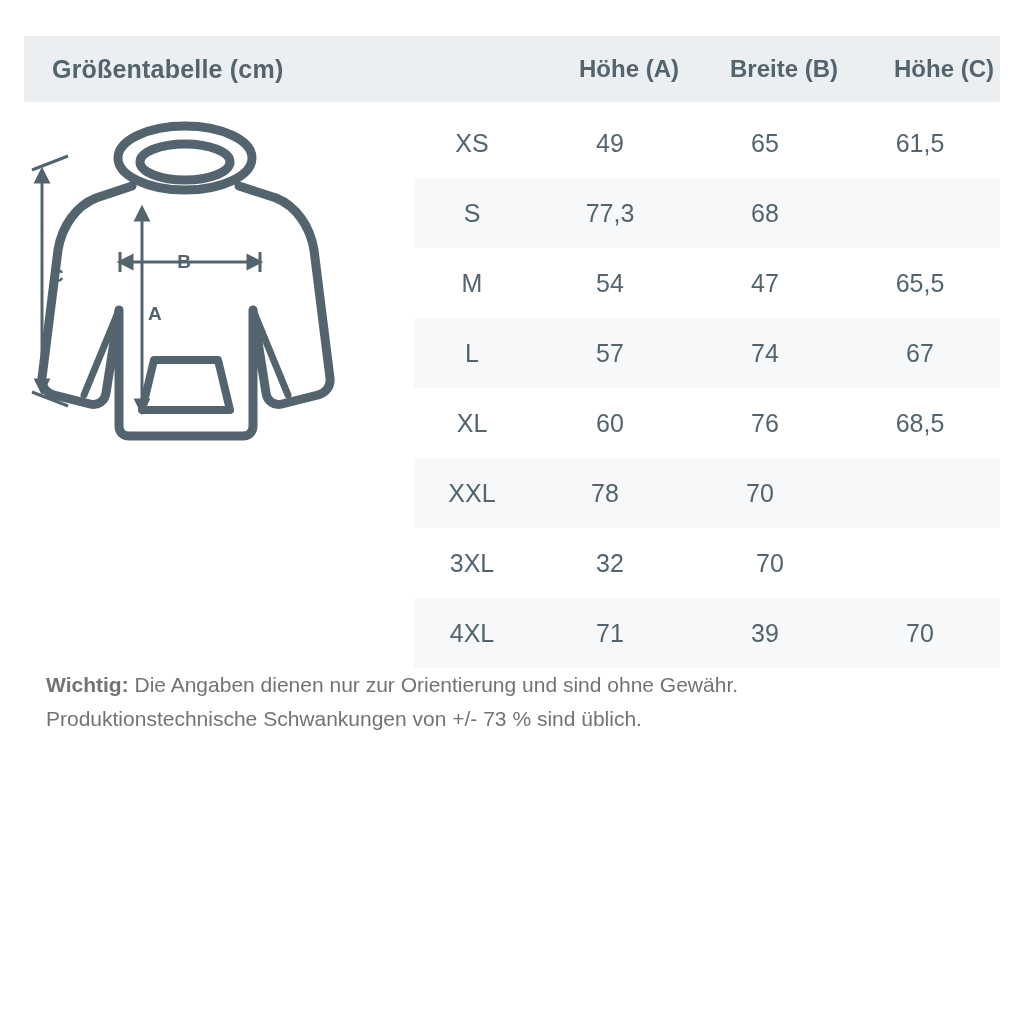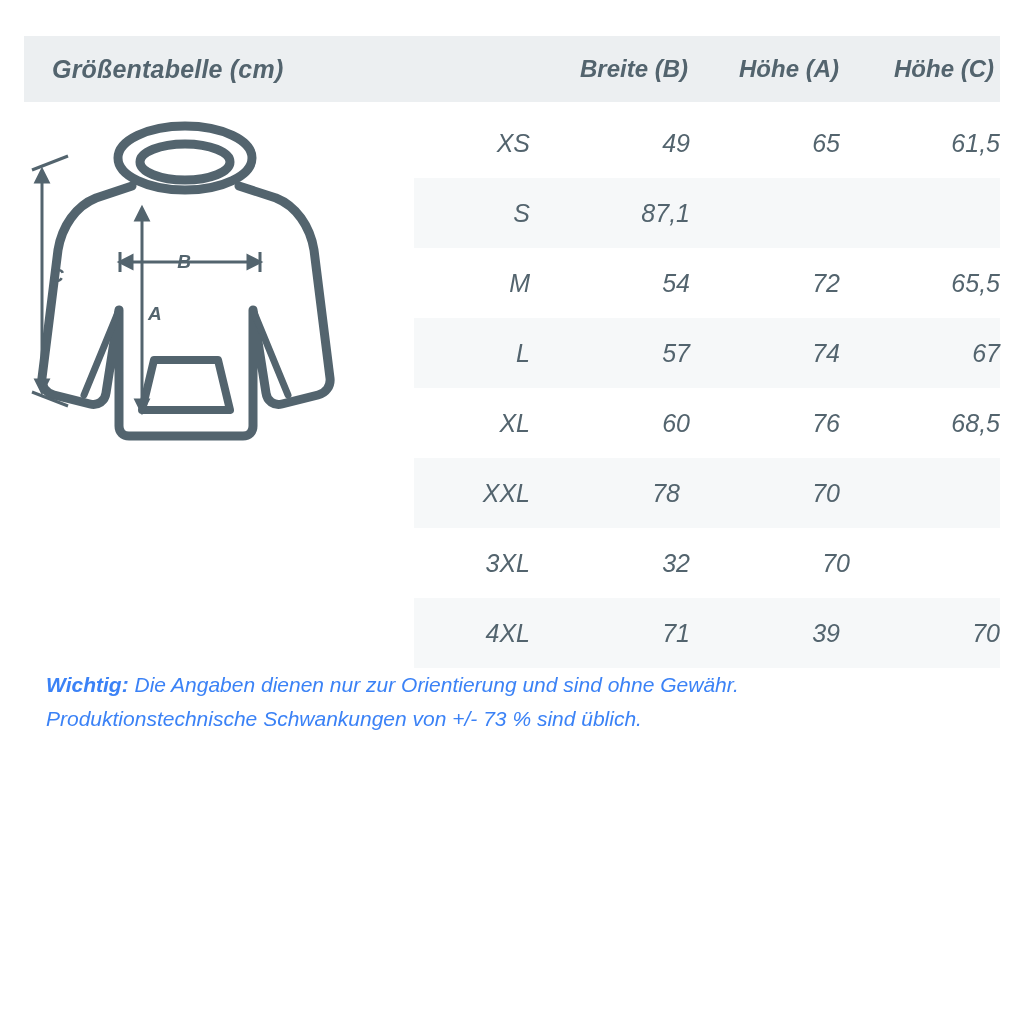--- a/index.html
+++ b/index.html
@@ -15,21 +15,20 @@
     position: relative;
     overflow: hidden;
   }
 
   .sheet {
     position: absolute;
     left: 0;
     top: 0;
     width: 1024px;
     height: 1024px;
-    font-style: italic;
   }
 
   
   .header-band {
     position: absolute;
     left: 24px;
     top: 36px;
     width: 976px;
     height: 66px;
     background: #eceff1;
@@ -75,37 +74,37 @@
   }
   .row {
     display: flex;
     align-items: center;
     height: 70px;
   }
   .row.alt { background: #f6f8f9; }
   .cell {
     font-size: 25px;
     color: #53646e;
-    text-align: right;
+    text-align: center;
     white-space: nowrap;
   }
   .cell.size { width: 116px; }
   .cell.b { width: 160px; }
   .cell.a { width: 150px; }
   .cell.c { width: 160px; }
 
   
   .note {
     position: absolute;
     left: 46px;
     top: 668px;
     width: 940px;
     font-size: 21px;
     line-height: 34px;
-    color: #3b82f6;
+    color: #737373;
   }
   .note b { font-weight: bold; }
 
   
   .illustration {
     position: absolute;
     left: 24px;
     top: 110px;
     width: 400px;
     height: 350px;
@@ -113,22 +112,22 @@
 </style>
 </head>
 <body>
 
 <div class="sheet">
 
   <div class="header-band">
     <div class="header-title">Größentabelle (cm)</div>
     <div class="header-cols">
       <div class="hcol size"></div>
+      <div class="hcol a">Höhe (A)</div>
       <div class="hcol b">Breite (B)</div>
-      <div class="hcol a">Höhe (A)</div>
       <div class="hcol c">Höhe (C)</div>
     </div>
   </div>
 
   <div class="illustration">
     <svg width="400" height="350" viewBox="0 0 400 350" xmlns="http://www.w3.org/2000/svg">
       <g fill="none" stroke="#53646e" stroke-width="9" stroke-linejoin="round" stroke-linecap="round">
 
         <ellipse cx="161" cy="48" rx="67" ry="32"></ellipse>
 
@@ -182,26 +181,27 @@
 
   <div class="table">
     <div class="row">
       <div class="cell size">XS</div>
       <div class="cell b">49</div>
       <div class="cell a">65</div>
       <div class="cell c">61,5</div>
     </div>
     <div class="row alt">
       <div class="cell size">S</div>
-      <div class="cell b">87,1</div>
+      <div class="cell b">77,3</div>
+      <div class="cell a">68</div>
     </div>
     <div class="row">
       <div class="cell size">M</div>
       <div class="cell b">54</div>
-      <div class="cell a">72</div>
+      <div class="cell a">47</div>
       <div class="cell c">65,5</div>
     </div>
     <div class="row alt">
       <div class="cell size">L</div>
       <div class="cell b">57</div>
       <div class="cell a">74</div>
       <div class="cell c">67</div>
     </div>
     <div class="row">
       <div class="cell size">XL</div>

